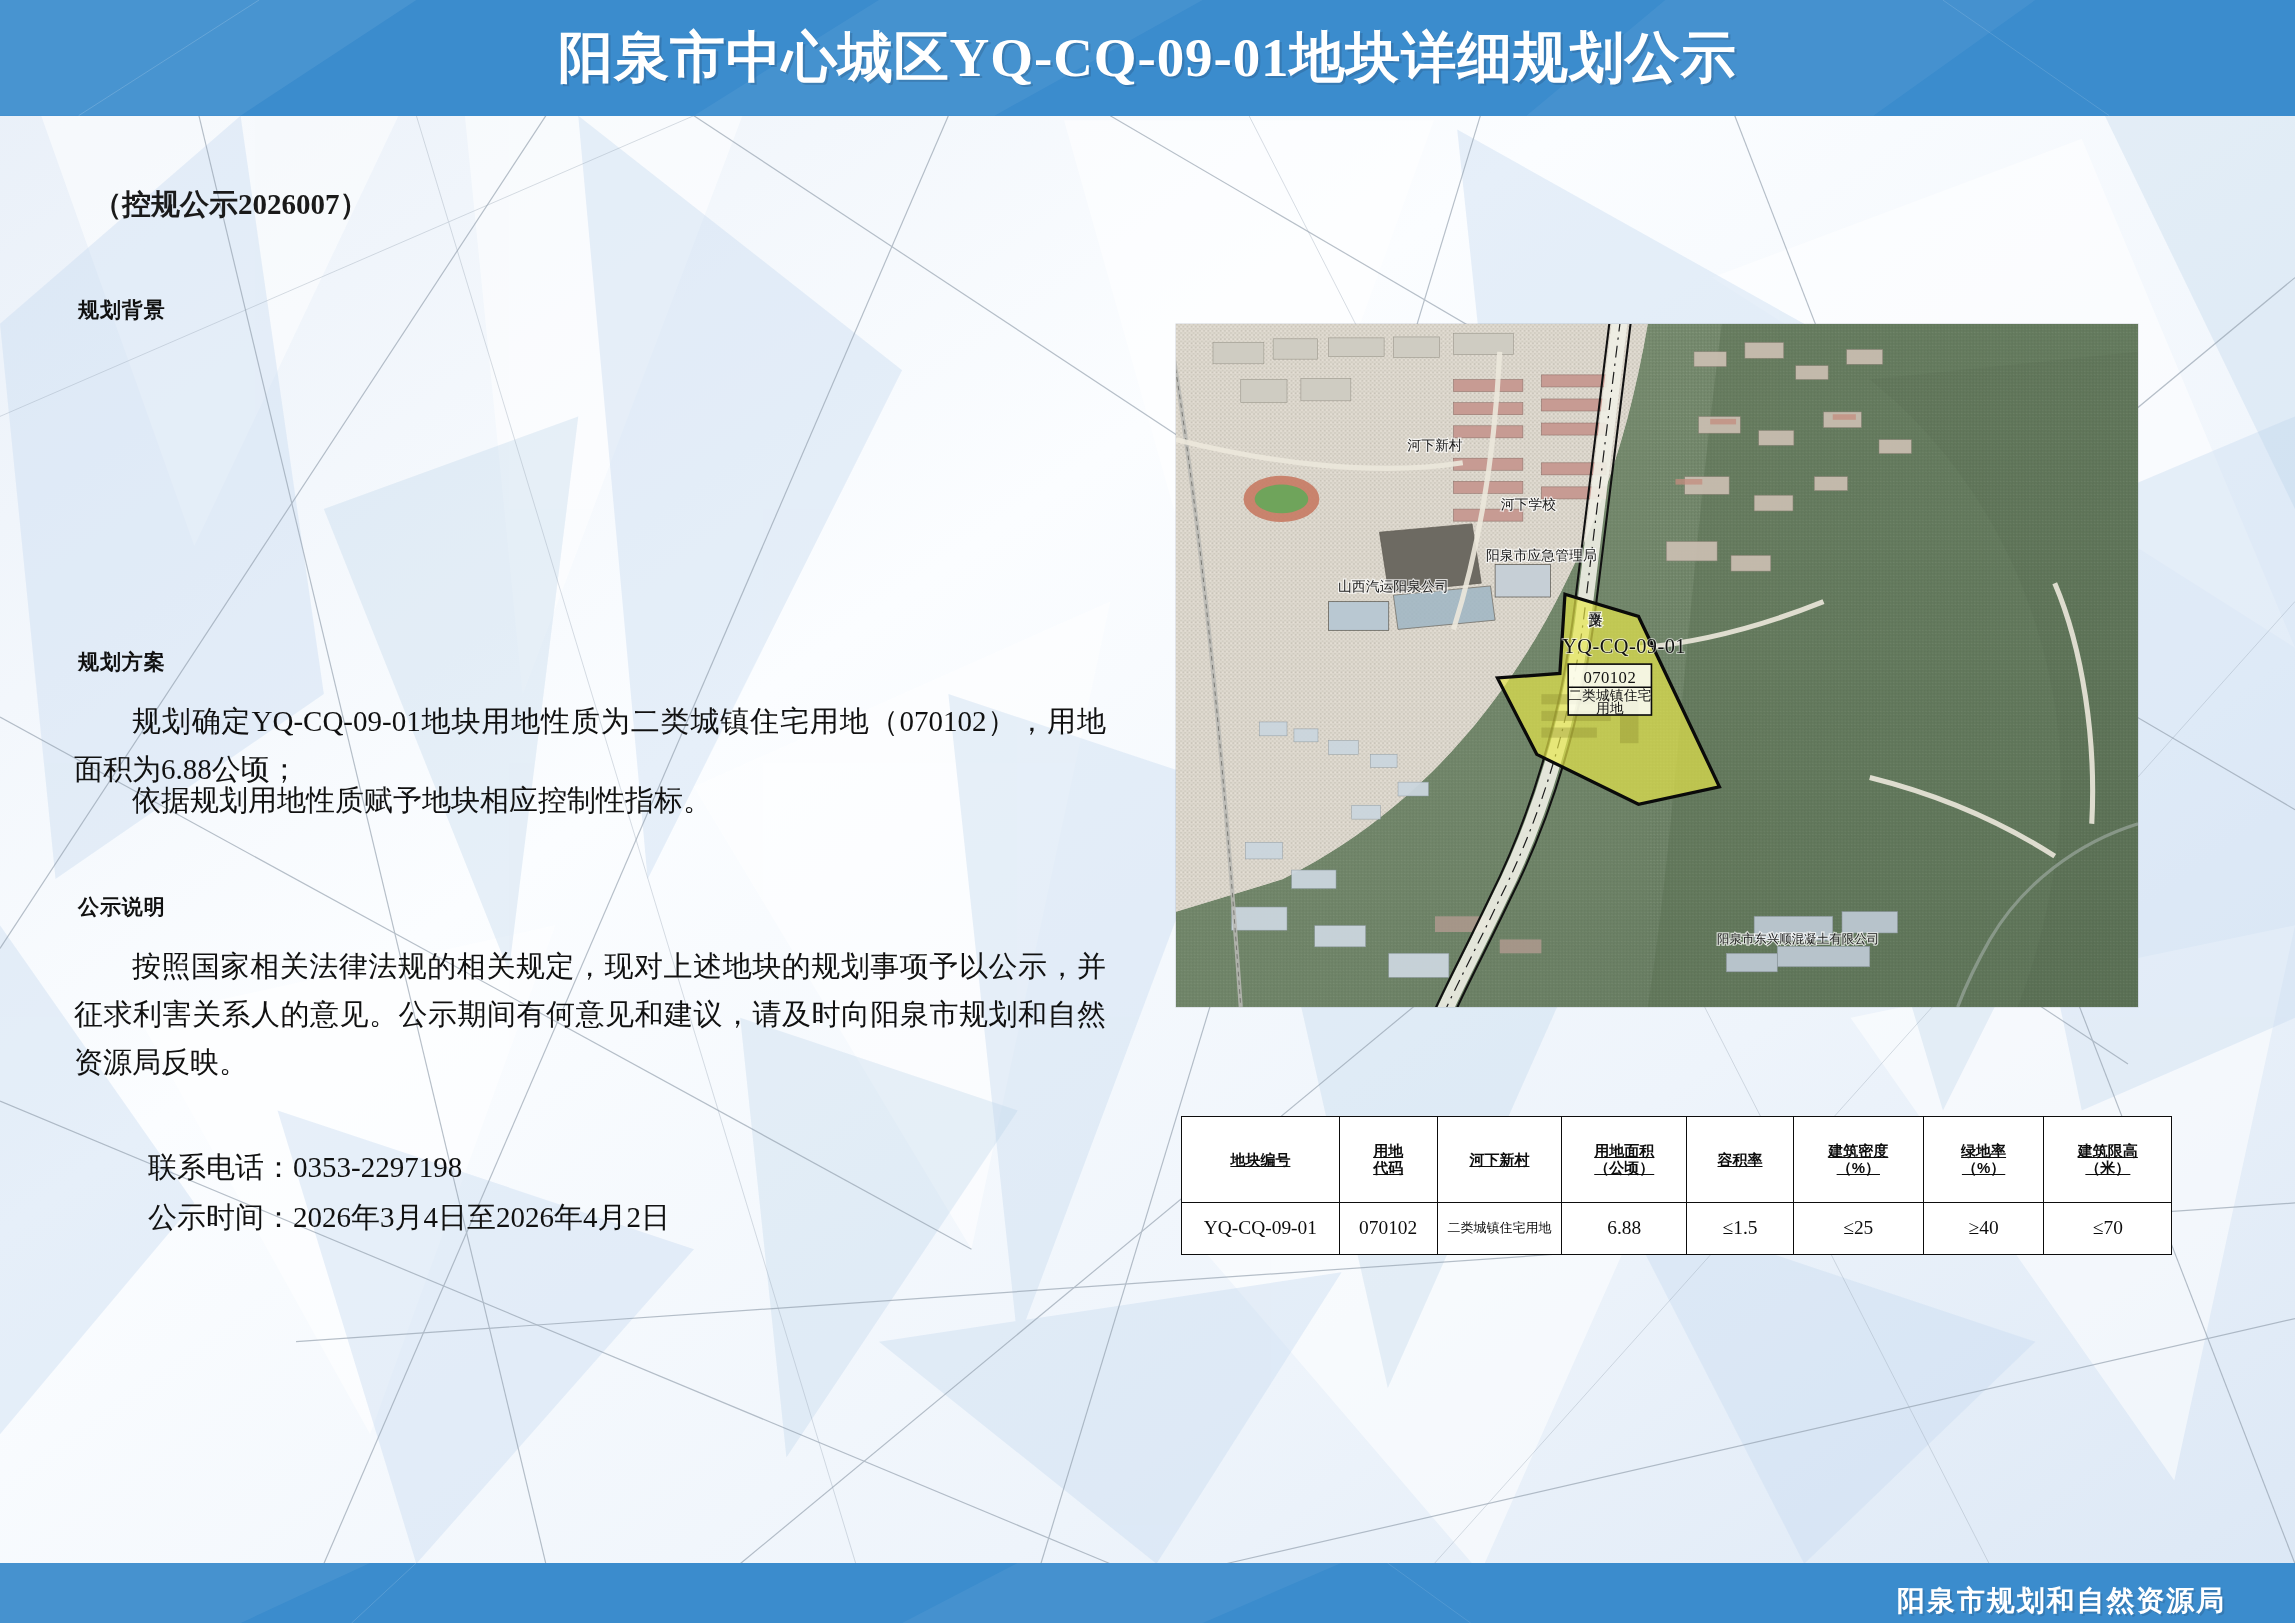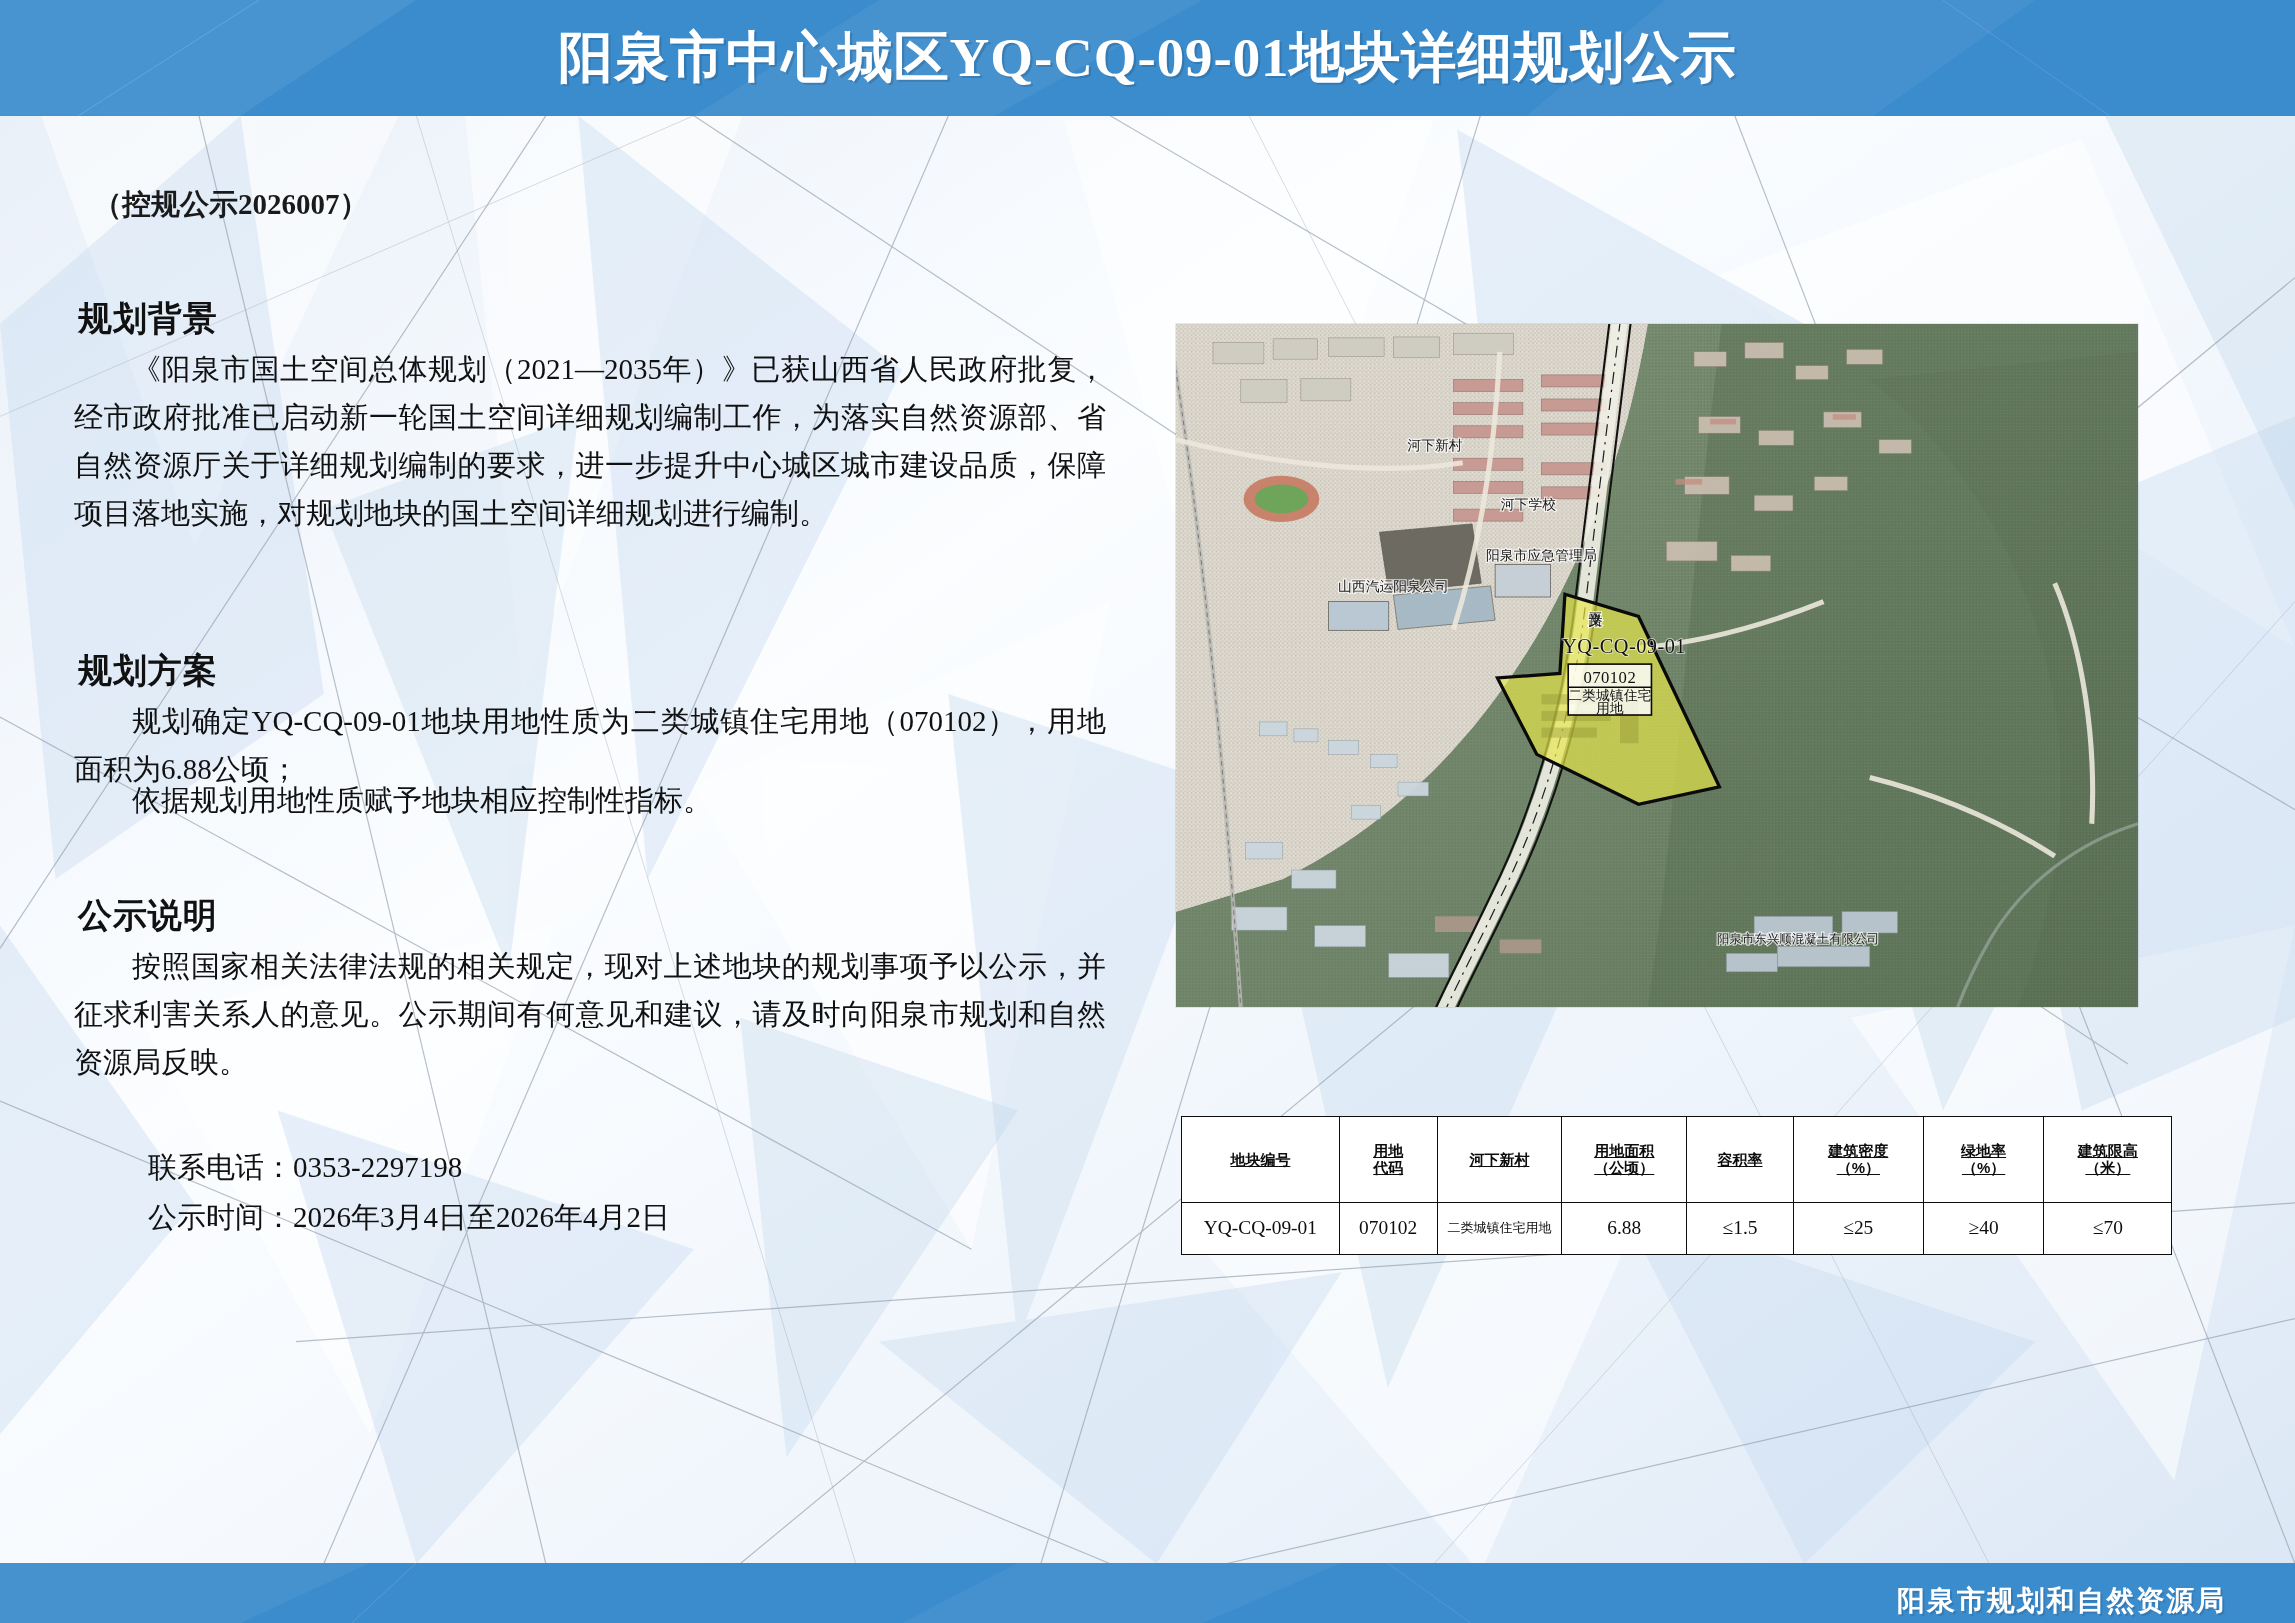--- a/index.html
+++ b/index.html
@@ -50,21 +50,21 @@
 
   
   #doc-no{
     position:absolute;left:93px;top:185px;
     font-size:29px;font-weight:bold;color:#1a1a1a;
     font-family:"Liberation Serif",serif;white-space:nowrap;
   }
   .sec-head{
     position:absolute;left:78px;
     font-family:"Liberation Sans",sans-serif;
-    font-weight:bold;font-size:34px;color:#111;letter-spacing:0.9px;
+    font-weight:bold;font-size:21px;color:#111;letter-spacing:0.9px;
     white-space:nowrap;
   }
   .body-par{
     position:absolute;left:74px;width:1032px;
     font-family:"Liberation Serif",serif;
     font-size:29px;line-height:1.65;color:#111;
     text-align:justify;text-justify:inter-ideograph;
     text-indent:2em;
   }
   .plain-line{
@@ -191,21 +191,20 @@
       <polygon points="3600,0 4400,0 4050,250 3300,250" fill="#ffffff" opacity=".05"></polygon>
       <path d="M560,0 L170,250" stroke="#ffffff" stroke-opacity=".18" stroke-width="2" fill="none"></path>
       <path d="M4200,0 L4560,250" stroke="#ffffff" stroke-opacity=".14" stroke-width="2" fill="none"></path>
     </svg>
     <div id="banner-title">阳泉市中心城区YQ-CQ-09-01地块详细规划公示</div>
   </div>
 
   <div id="doc-no">（控规公示2026007）</div>
 
   <div class="sec-head" style="top:296px">规划背景</div>
-  <div class="body-par" style="top:346px">《阳泉市国土空间总体规划（2021—2035年）》已获山西省人民政府批复，经市政府批准已启动新一轮国土空间详细规划编制工作，为落实自然资源部、省自然资源厅关于详细规划编制的要求，进一步提升中心城区城市建设品质，保障项目落地实施，对规划地块的国土空间详细规划进行编制。</div>
 
   <div class="sec-head" style="top:648px">规划方案</div>
   <div class="body-par" style="top:698px">规划确定YQ-CQ-09-01地块用地性质为二类城镇住宅用地（070102），用地面积为6.88公顷；</div>
   <div class="body-par" style="top:777px">依据规划用地性质赋予地块相应控制性指标。</div>
 
   <div class="sec-head" style="top:893px">公示说明</div>
   <div class="body-par" style="top:943px">按照国家相关法律法规的相关规定，现对上述地块的规划事项予以公示，并征求利害关系人的意见。公示期间有何意见和建议，请及时向阳泉市规划和自然资源局反映。</div>
 
   <div class="plain-line" style="top:1148px">联系电话：0353-2297198</div>
   <div class="plain-line" style="top:1198px">公示时间：2026年3月4日至2026年4月2日</div>

